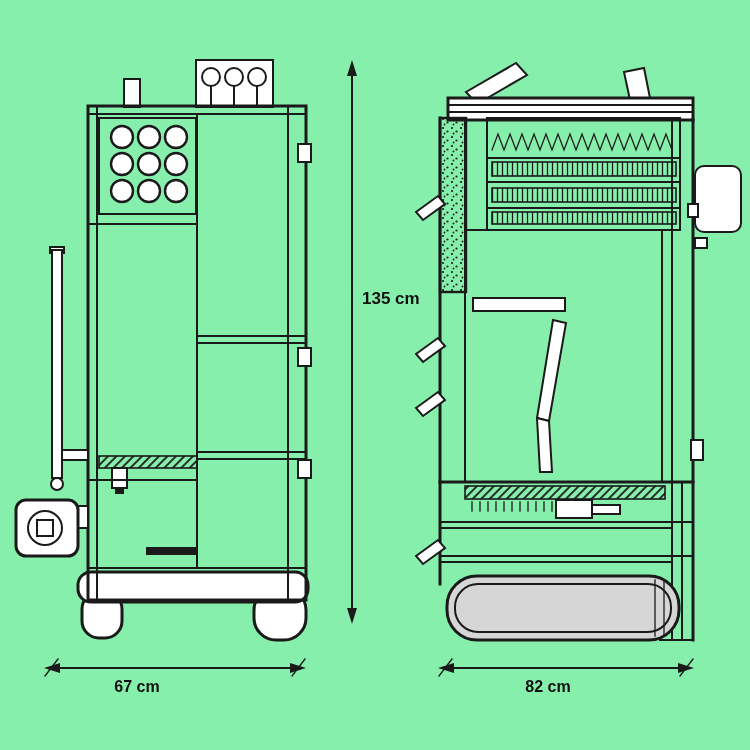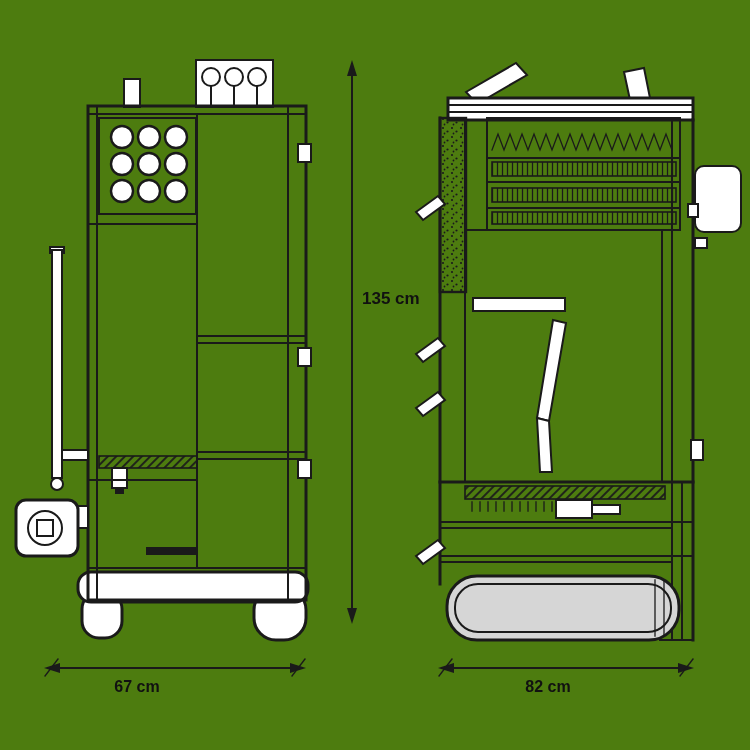--- a/index.html
+++ b/index.html
@@ -1,16 +1,16 @@
 <!DOCTYPE html>
 <html><head>
 <meta charset="utf-8">
 <style>
   html,body { margin:0; padding:0; background:#ffffff; }
-  .canvas { position:relative; width:750px; height:750px; background:#4d7c0f; overflow:hidden;
+  .canvas { position:relative; width:750px; height:750px; background:#86efac; overflow:hidden;
             font-family:"Liberation Sans", sans-serif; }
   svg { display:block; }
   .ln    { stroke:#1a1a1a; fill:none; stroke-width:2; stroke-linecap:square; stroke-linejoin:miter; }
   .thick { stroke-width:3; }
   .thin  { stroke-width:1.3; }
   .c9    { stroke:#1a1a1a; fill:#ffffff; stroke-width:2.4; }
   .wfill { fill:#ffffff; stroke:#1a1a1a; stroke-width:2; stroke-linejoin:miter; }
   .w3    { stroke-width:3; }
   .dark  { fill:#1a1a1a; stroke:none; }
   .gray  { fill:#d6d6d6; stroke:#1a1a1a; stroke-width:3; }

